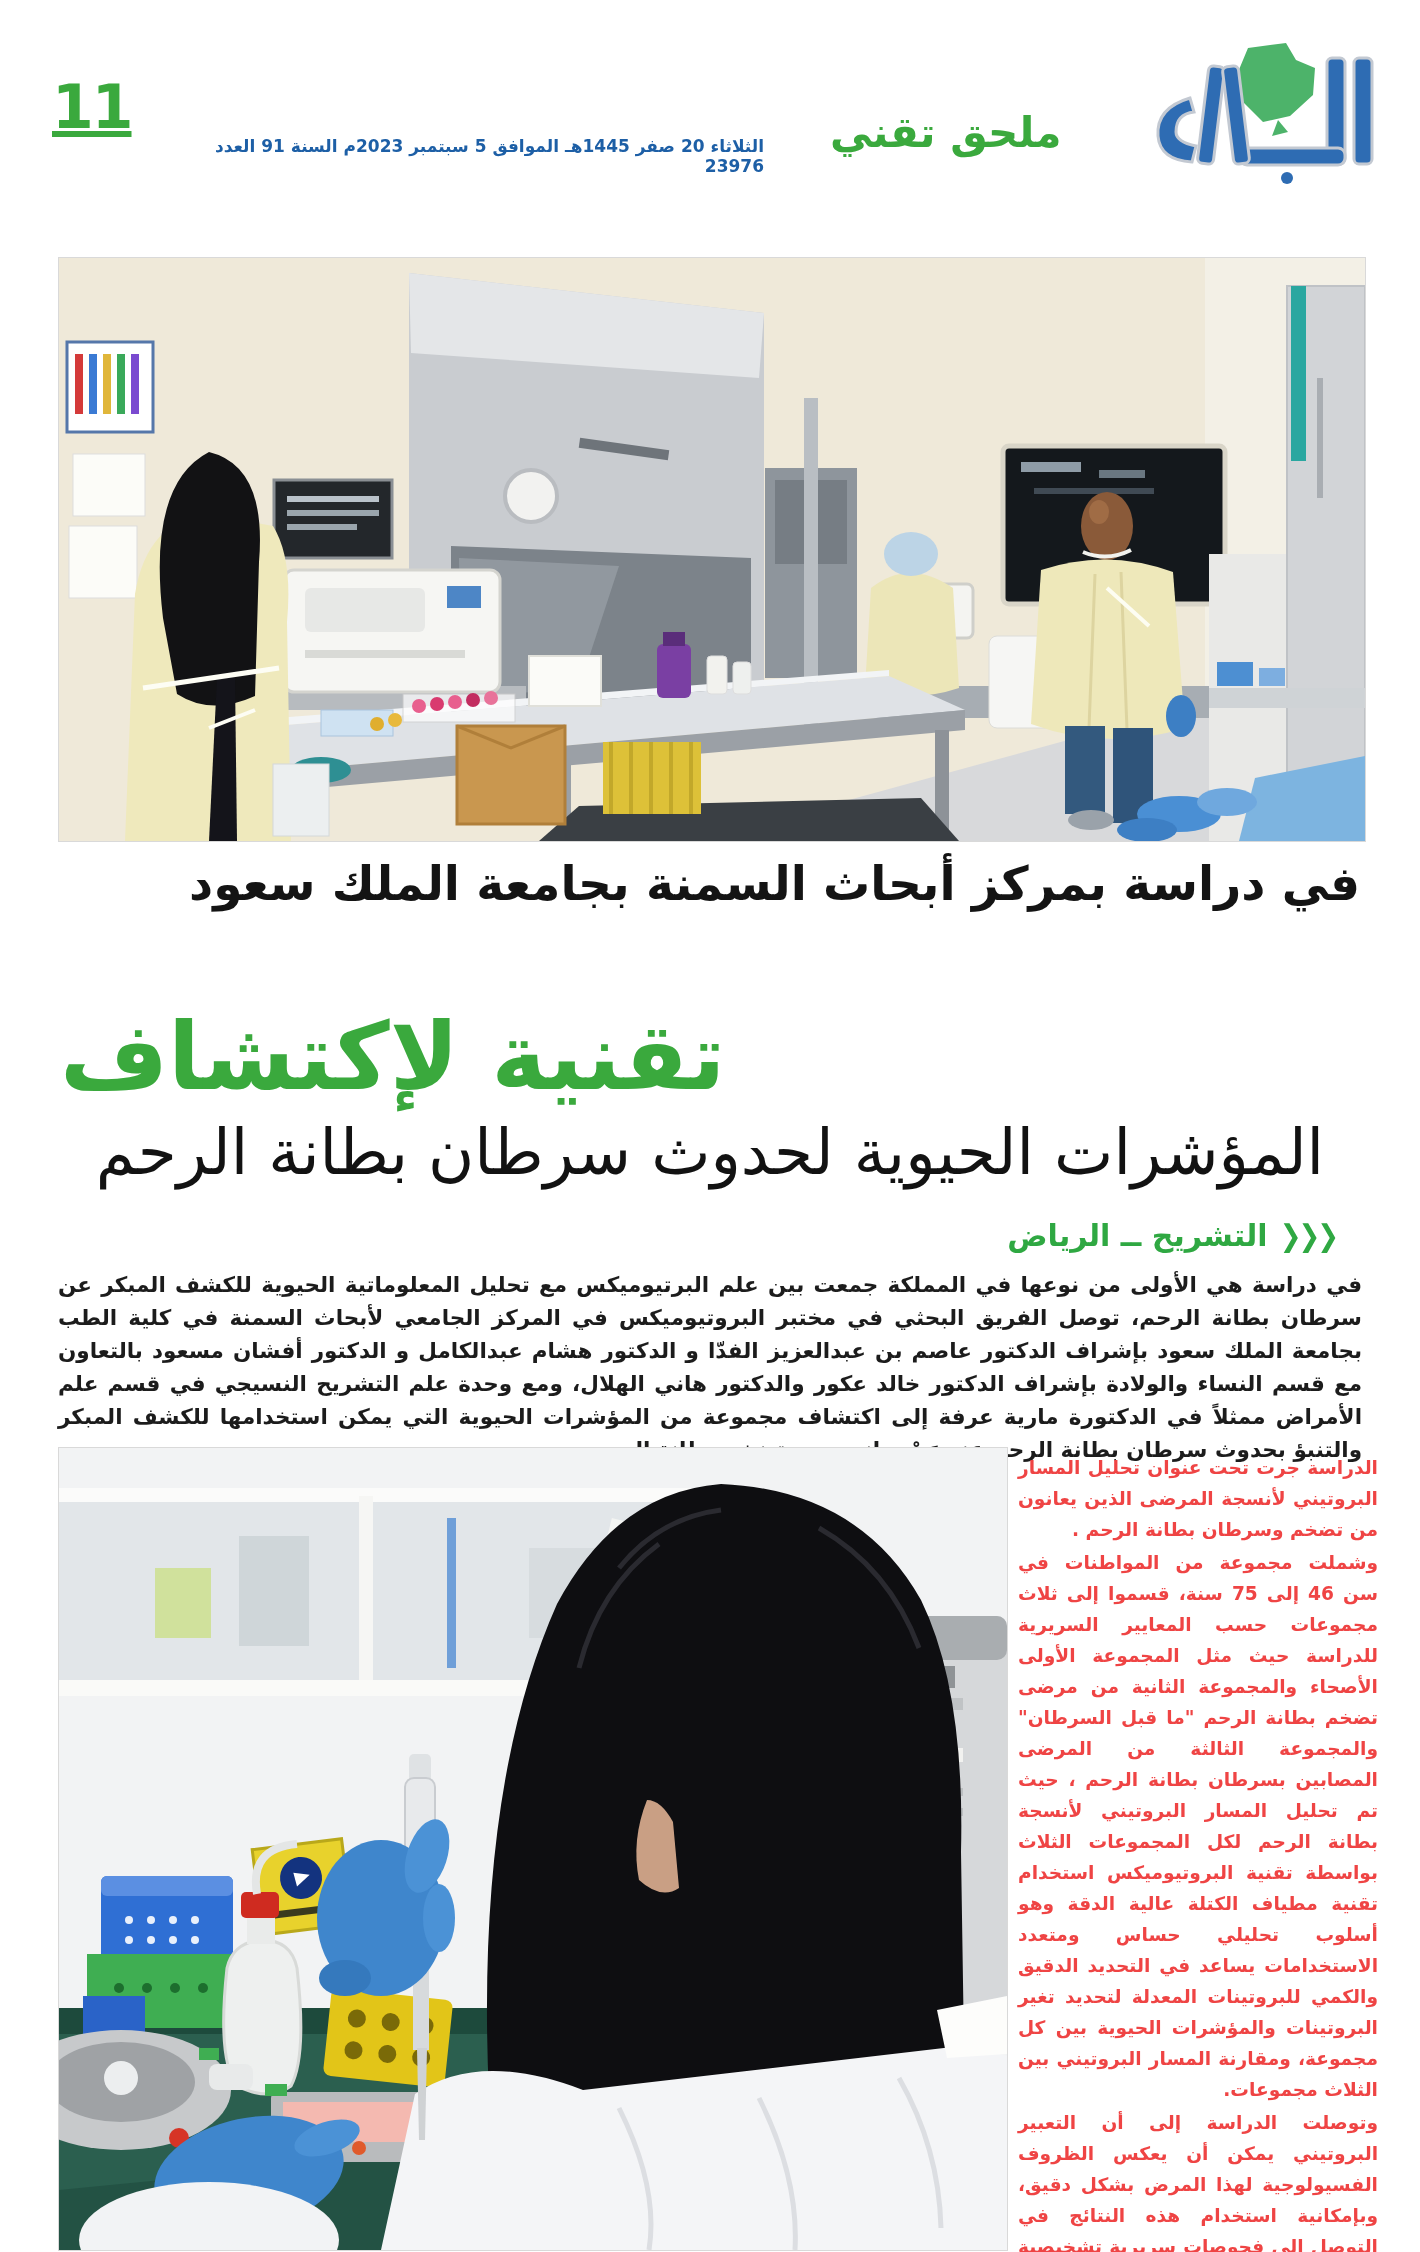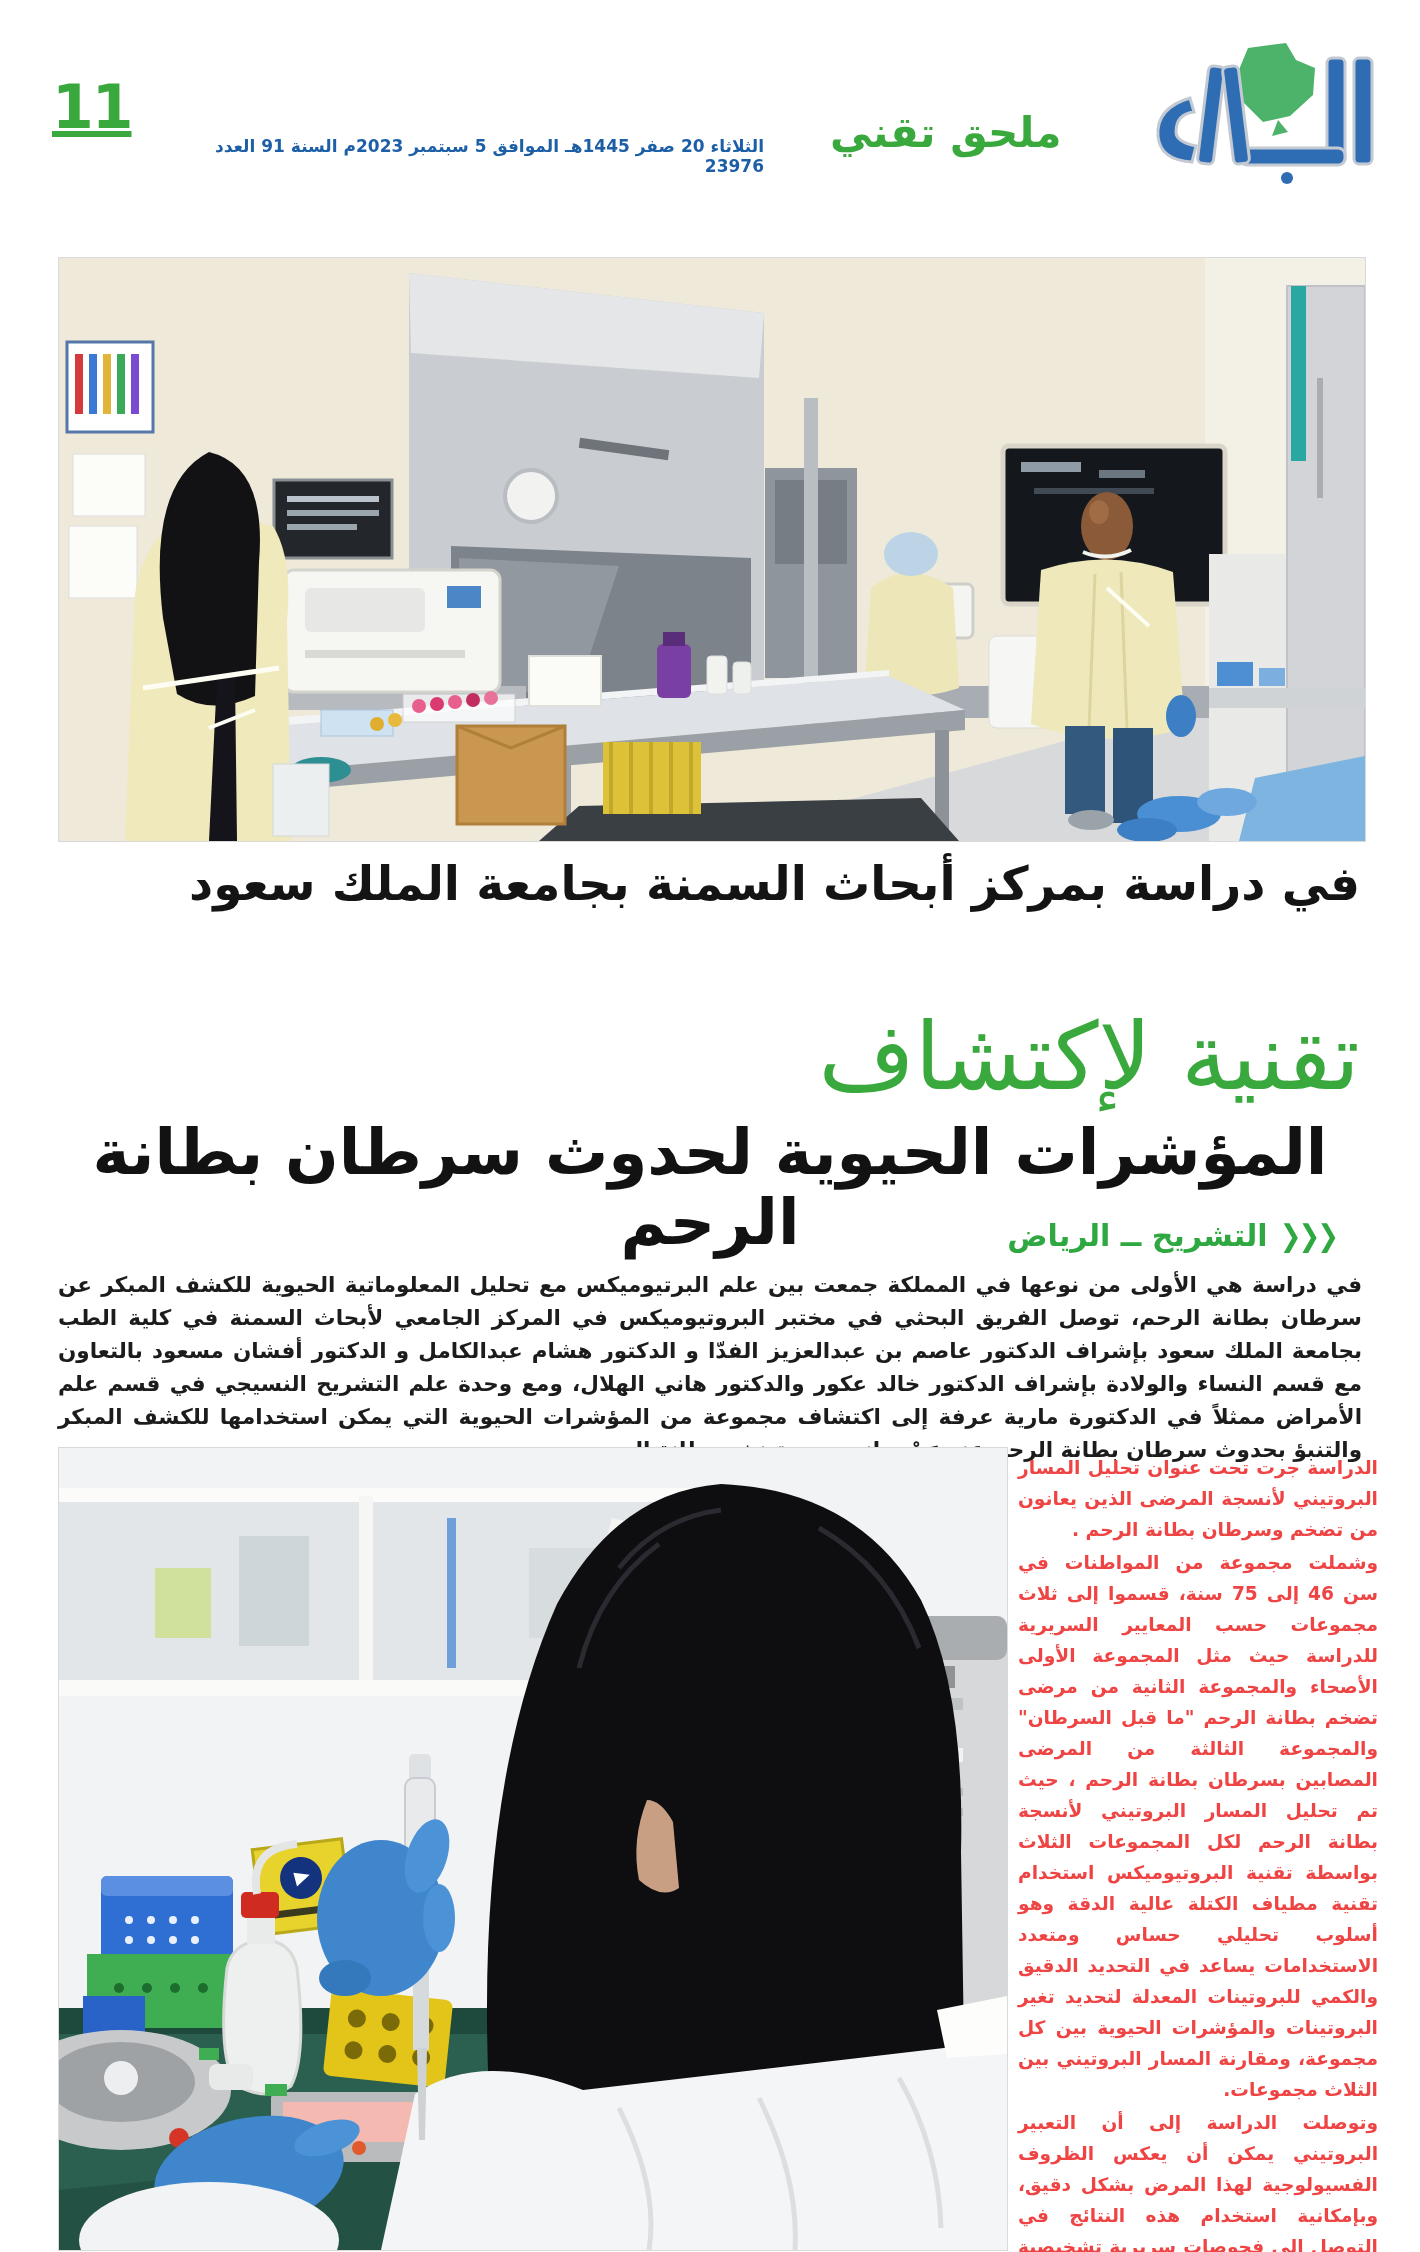--- a/index.html
+++ b/index.html
@@ -27,26 +27,26 @@
   .photo{position:absolute;margin:0;padding:0;outline:1px solid #d9d9d9;background:#eee;}
   .photo svg{display:block;width:100%;height:100%;}
   .photo-main{left:59px;top:258px;width:1306px;height:583px;}
   .photo-secondary{left:59px;top:1448px;width:948px;height:802px;}
   
   .kicker{
     position:absolute;left:60px;top:858px;width:1300px;text-align:right;
     font-size:47px;font-weight:900;color:#141414;line-height:1.1;
   }
   .headline-green{
-    position:absolute;left:60px;top:942px;width:1300px;text-align:right;
-    font-size:93px;font-weight:400;color:#3aa93d;line-height:1.15;
+    position:absolute;left:60px;top:942px;width:1300px;text-align:left;
+    font-size:93px;font-weight:700;color:#3aa93d;line-height:1.15;
   }
   .headline-black{
     position:absolute;left:30px;top:1066px;width:1360px;text-align:center;
-    font-size:63px;font-weight:700;color:#121212;line-height:1.1;
+    font-size:63px;font-weight:400;color:#121212;line-height:1.1;
   }
   
   .byline{
     position:absolute;right:84px;top:1218px;
     font-size:30px;font-weight:900;color:#2fa842;display:flex;gap:12px;align-items:center;
   }
   .byline .chev{font-size:26px;letter-spacing:-3px;transform:scaleY(1.15);}
   
   .intro{
     position:absolute;left:58px;top:1268px;width:1304px;

